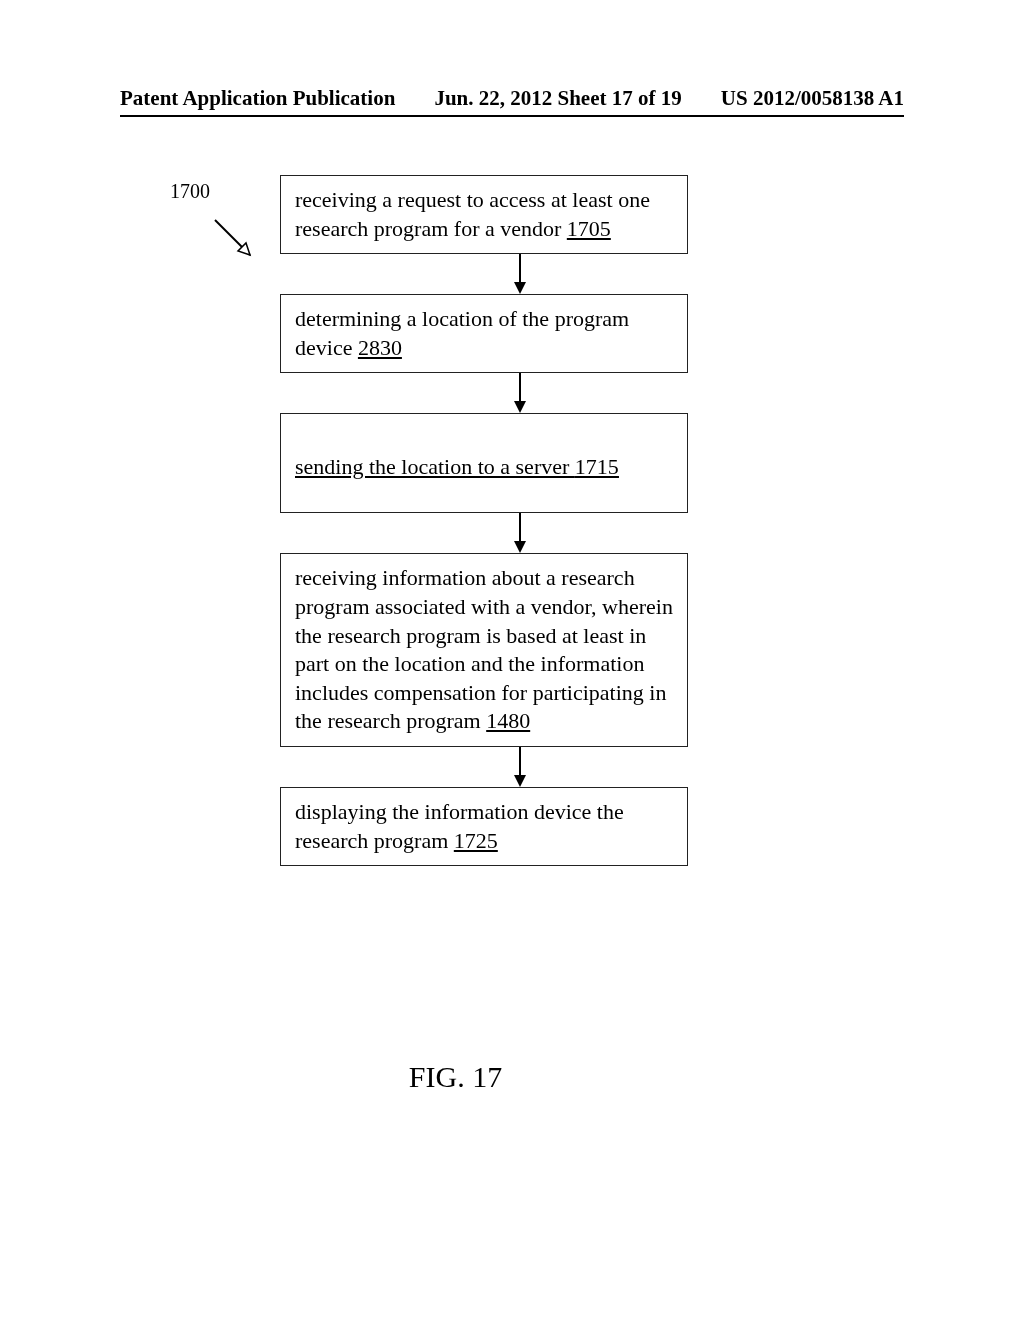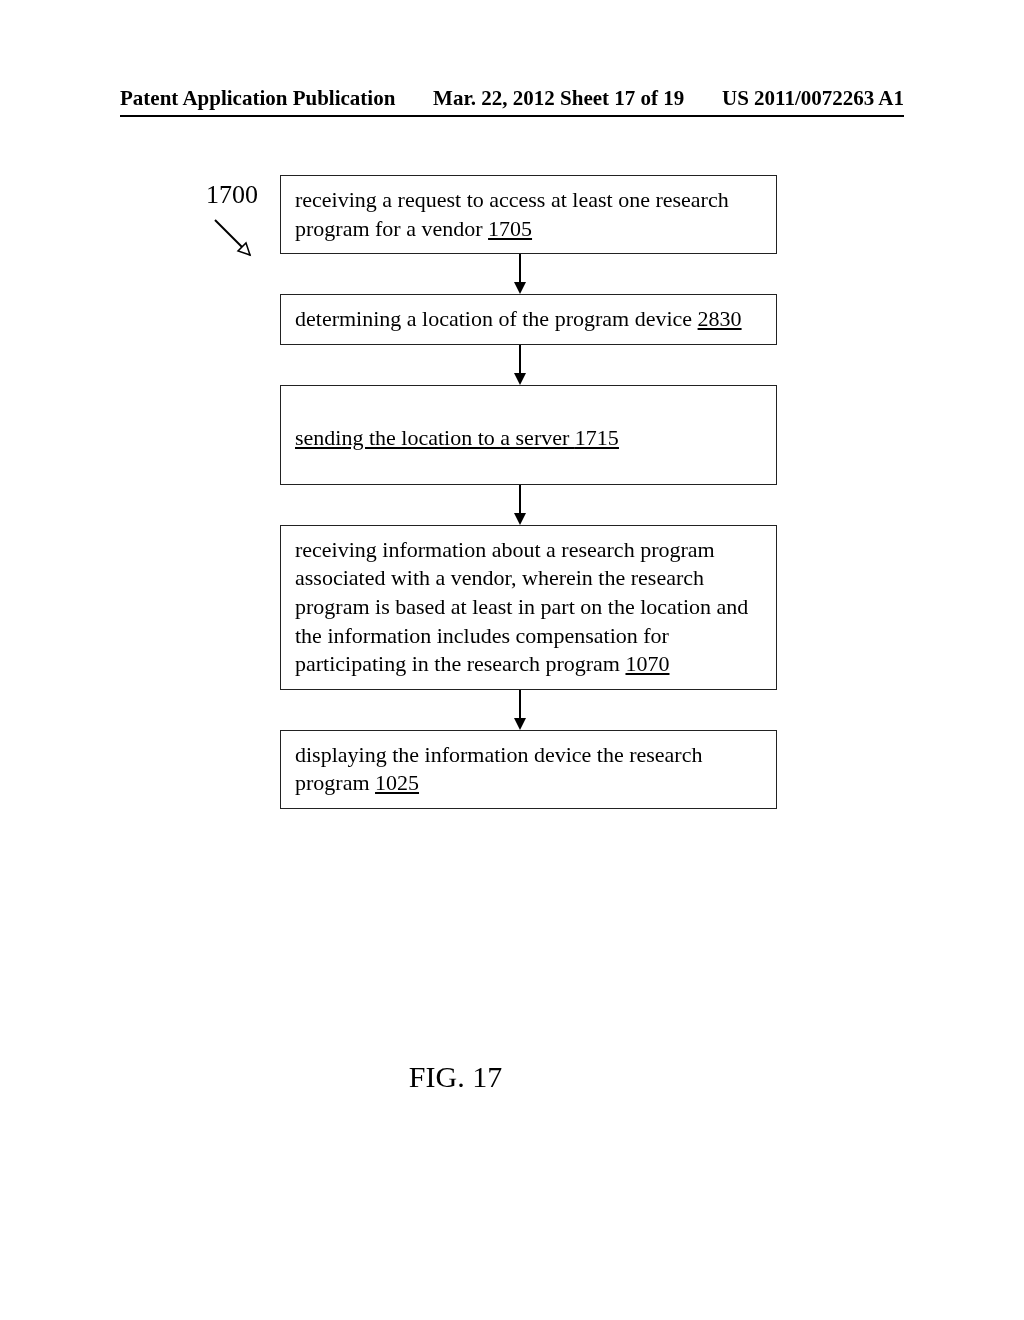--- a/index.html
+++ b/index.html
@@ -39,38 +39,37 @@
   .flowchart {
     position: absolute;
     left: 280px;
     top: 175px;
     width: 480px;
   }
   .ref-label {
     position: absolute;
     left: 170px;
     top: 180px;
-    font-size: 26px;
-    margin-left: 36px;
+    font-size: 20px;
   }
   .arrow-diag {
     position: absolute;
     left: 210px;
     top: 215px;
     width: 50px;
     height: 50px;
   }
   .box {
     border: 1px solid #222;
     padding: 10px 14px;
     font-size: 22px;
     line-height: 1.3;
     background: #fff;
     box-sizing: border-box;
-    width: 497px;
+    width: 408px;
   }
   .box .refnum {
     text-decoration: underline;
   }
   .connector {
     width: 100%;
     height: 40px;
     display: flex;
     justify-content: center;
     align-items: flex-start;
@@ -87,22 +86,22 @@
     font-size: 30px;
   }
 </style>
 </head>
 <body>
 
 <div class="page">
 
   <div class="header">
     <span>Patent Application Publication</span>
-    <span>Mar. 22, 2012  Sheet 17 of 19</span>
-    <span>US 2011/0072263 A1</span>
+    <span>Jun. 22, 2012  Sheet 17 of 19</span>
+    <span>US 2012/0058138 A1</span>
   </div>
   <div class="header-rule"></div>
 
   <div class="ref-label">1700</div>
 
   <div class="arrow-diag">
     <svg width="50" height="50" viewBox="0 0 50 50">
       <line x1="5" y1="5" x2="40" y2="40" stroke="#000" stroke-width="2"></line>
       <polygon points="40,40 28,36 36,28" fill="#fff" stroke="#000" stroke-width="1.5"></polygon>
     </svg>
@@ -138,31 +137,31 @@
     </div>
 
     <div class="connector">
       <svg width="20" height="40" viewBox="0 0 20 40">
         <line x1="10" y1="0" x2="10" y2="28" stroke="#000" stroke-width="2"></line>
         <polygon points="10,40 4,28 16,28" fill="#000"></polygon>
       </svg>
     </div>
 
     <div class="box">
-      <span>receiving information about a research program associated with a vendor, wherein the research program is based at least in part on the location and the information includes compensation for participating in the research program </span><span class="refnum">1070</span>
+      <span>receiving information about a research program associated with a vendor, wherein the research program is based at least in part on the location and the information includes compensation for participating in the research program </span><span class="refnum">1480</span>
     </div>
 
     <div class="connector">
       <svg width="20" height="40" viewBox="0 0 20 40">
         <line x1="10" y1="0" x2="10" y2="28" stroke="#000" stroke-width="2"></line>
         <polygon points="10,40 4,28 16,28" fill="#000"></polygon>
       </svg>
     </div>
 
     <div class="box">
-      <span>displaying the information device the research program </span><span class="refnum">1025</span>
+      <span>displaying the information device the research program </span><span class="refnum">1725</span>
     </div>
 
   </div>
 
   <div class="fig-caption">FIG. 17</div>
 
 </div>
 
 </body></html>

